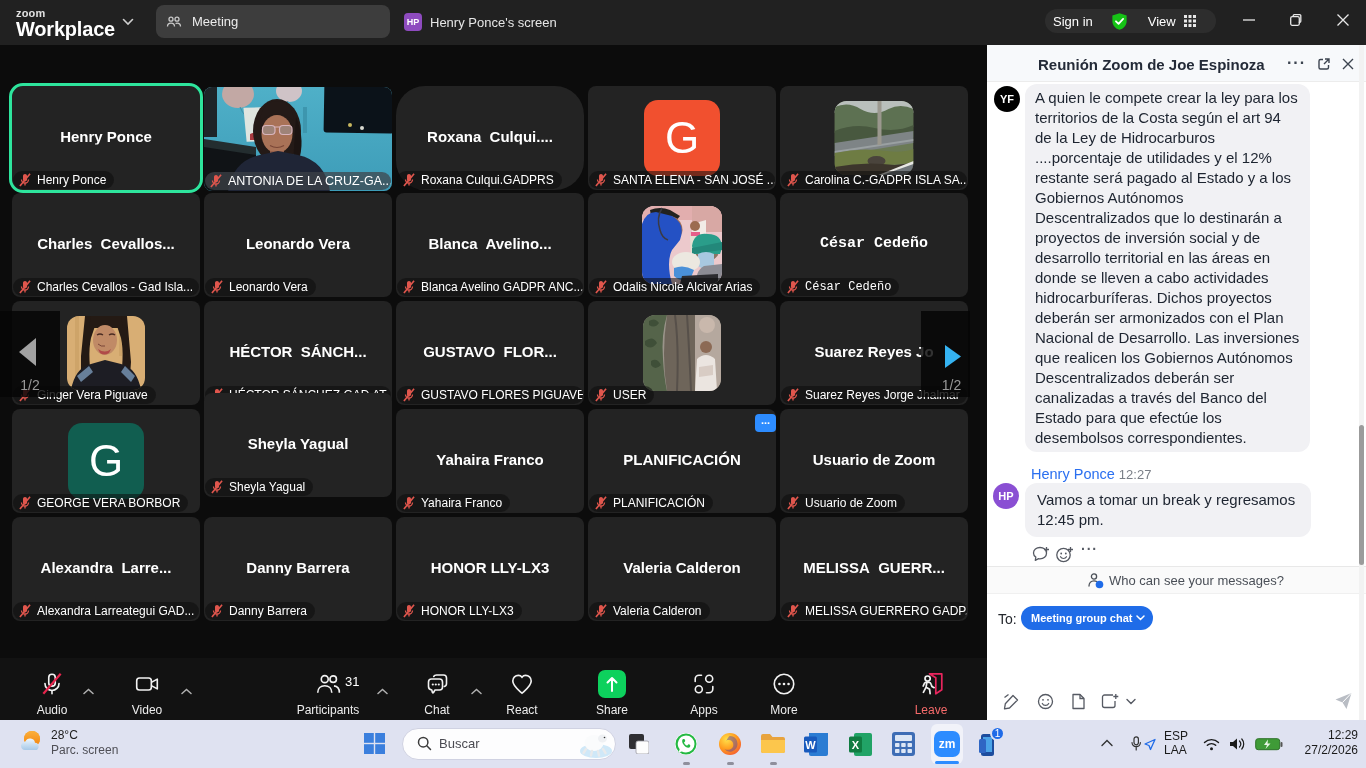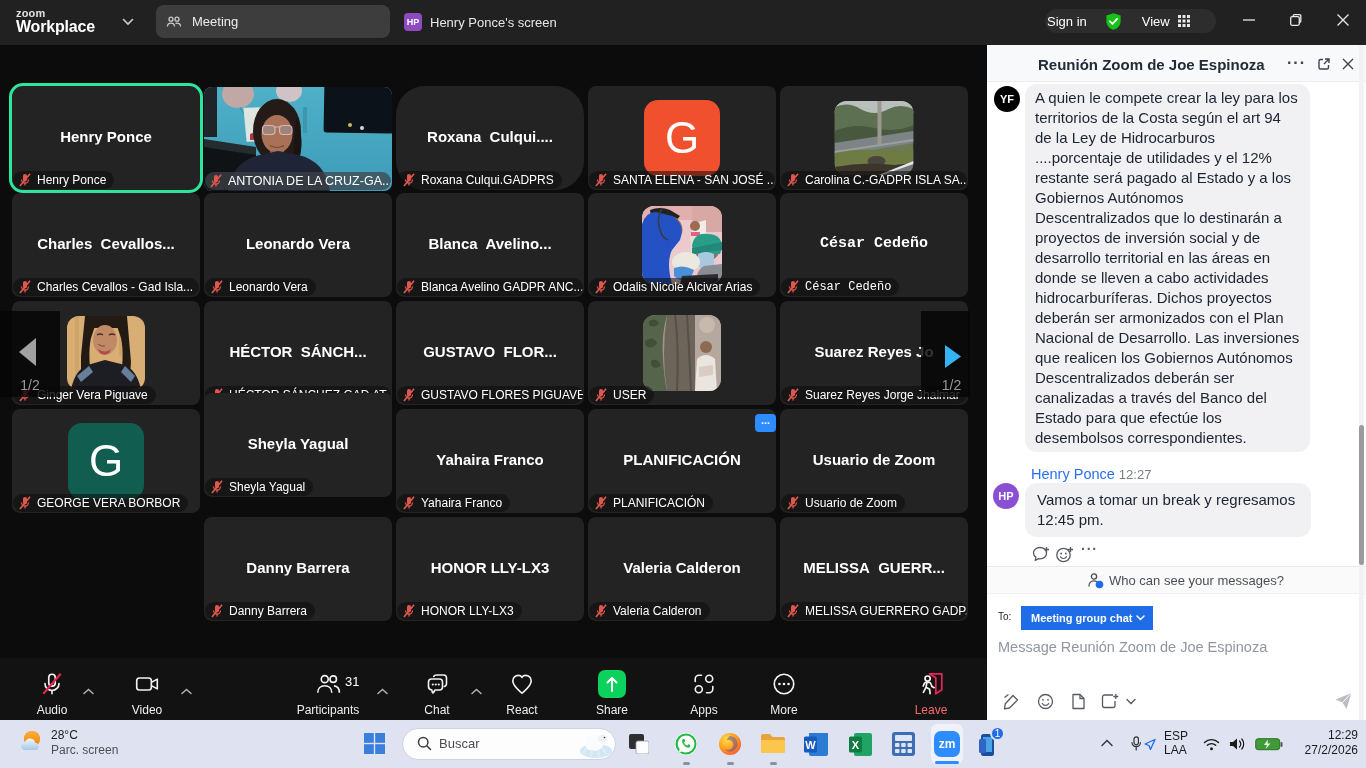--- a/index.html
+++ b/index.html
@@ -2,21 +2,21 @@
 <html><head>
 <meta charset="utf-8">
 <style>
 *{margin:0;padding:0;box-sizing:border-box}
 html,body{width:1366px;height:768px;overflow:hidden;background:#0c0c0c;font-family:"Liberation Sans",sans-serif}
 .abs{position:absolute}
 
 #topbar{position:absolute;left:0;top:0;width:1366px;height:45px;background:#212121}
 #zlogo{position:absolute;left:16px;top:8px;color:#fff;line-height:1}
 #zlogo .z1{font-size:11px;font-weight:700;color:#e2e2e2;letter-spacing:.2px}
-#zlogo .z2{font-size:16px;font-weight:700;margin-top:0;letter-spacing:-0.2px}
+#zlogo .z2{font-size:20px;font-weight:700;margin-top:0;letter-spacing:-0.2px}
 #tab1{position:absolute;left:156px;top:5px;width:234px;height:33px;background:#3d3d3d;border-radius:8px;display:flex;align-items:center;color:#ececec;font-size:13px}
 #tab2{position:absolute;left:404px;top:13px;display:flex;align-items:center;color:#e6e6e6;font-size:13px}
 #hpbadge{width:18px;height:18px;border-radius:4px;background:#8e4bbf;color:#fff;font-size:9px;font-weight:700;display:flex;align-items:center;justify-content:center;margin-right:8px}
 #signpill{position:absolute;left:1045px;top:9px;width:171px;height:24px;background:#2d2d2d;border-radius:13px;display:flex;align-items:center;color:#fff;font-size:13px}
 
 #main{position:absolute;left:0;top:45px;width:987px;height:675px;background:#0c0c0c}
 .tile{position:absolute;width:188px;height:104px;background:#232323;border-radius:8px}
 .nm{position:absolute;left:4px;right:4px;top:calc(50% - 2px);transform:translateY(-50%);text-align:center;font-weight:700;font-size:15px;color:#fff;white-space:nowrap;overflow:hidden}
 .lbl{position:absolute;left:1px;bottom:1px;height:18px;background:rgba(12,12,12,.55);border-radius:9px;display:flex;align-items:center;padding:0 8px 0 5px;font-size:12px;color:#fff;white-space:nowrap;overflow:hidden;max-width:186px}
 .lbl svg{margin-right:5px;flex:none}
@@ -52,21 +52,21 @@
     <svg style="margin:0 10px 0 10px" width="16" height="16" viewBox="0 0 16 16">
         <circle cx="5" cy="5.2" r="2" fill="none" stroke="#c9c9c9" stroke-width="1.3"></circle>
         <circle cx="11" cy="5.2" r="2" fill="none" stroke="#c9c9c9" stroke-width="1.3"></circle>
         <path d="M1.5 12.5c0-2 1.6-3.3 3.5-3.3s3.5 1.3 3.5 3.3" fill="none" stroke="#c9c9c9" stroke-width="1.3"></path>
         <path d="M9.6 9.6c.45-.25.9-.4 1.4-.4 1.9 0 3.5 1.3 3.5 3.3" fill="none" stroke="#c9c9c9" stroke-width="1.3"></path>
       </svg>
     Meeting
   </div>
   <div id="tab2"><span id="hpbadge">HP</span>Henry Ponce's screen</div>
   <div id="signpill">
-    <span style="margin-left:2px">Sign in</span>
+    <span style="margin-left:8px">Sign in</span>
     <svg style="margin-left:17px" width="19" height="19" viewBox="0 0 20 20">
         <path d="M10 1.2 L17.5 3.6 V9.5 C17.5 14.5 14 17.6 10 18.8 C6 17.6 2.5 14.5 2.5 9.5 V3.6 Z" fill="#16c216"></path>
         <path d="M6.3 9.8 L9 12.4 L13.8 7.2" stroke="#fff" stroke-width="1.9" fill="none" stroke-linecap="round" stroke-linejoin="round"></path>
       </svg>
     <span style="margin-left:19px">View</span>
     <svg style="margin-left:8px" width="12" height="12" viewBox="0 0 12 12">
         <g fill="#e8e8e8">
           <rect x="0" y="0" width="3" height="3"></rect>
           <rect x="4.5" y="0" width="3" height="3"></rect>
           <rect x="9" y="0" width="3" height="3"></rect>
@@ -350,20 +350,29 @@
         </svg>PLANIFICACIÓN</div>
     </div>
 <div class="tile" style="left:780px;top:364px;">
       <div class="nm">Usuario de Zoom</div>
       <div class="lbl"><svg width="14" height="14" viewBox="0 0 16 16">
           <path d="M8 1.2c-1.3 0-2.3.95-2.3 2.2v4.1c0 1.25 1 2.2 2.3 2.2s2.3-.95 2.3-2.2V3.4c0-1.25-1-2.2-2.3-2.2z" fill="#e0564d"></path>
           <path d="M4 7.4c0 2.2 1.8 4 4 4s4-1.8 4-4" stroke="#e0564d" stroke-width="1.5" fill="none"></path>
           <line x1="8" y1="11.4" x2="8" y2="14.4" stroke="#e0564d" stroke-width="1.5"></line>
           <line x1="2.2" y1="14.8" x2="13.8" y2="0.8" stroke="#e0564d" stroke-width="1.9"></line>
         </svg>Usuario de Zoom</div>
+    </div>
+<div class="tile" style="left:12px;top:472px;">
+      <div class="nm">Alexandra&nbsp; Larre...</div>
+      <div class="lbl"><svg width="14" height="14" viewBox="0 0 16 16">
+          <path d="M8 1.2c-1.3 0-2.3.95-2.3 2.2v4.1c0 1.25 1 2.2 2.3 2.2s2.3-.95 2.3-2.2V3.4c0-1.25-1-2.2-2.3-2.2z" fill="#e0564d"></path>
+          <path d="M4 7.4c0 2.2 1.8 4 4 4s4-1.8 4-4" stroke="#e0564d" stroke-width="1.5" fill="none"></path>
+          <line x1="8" y1="11.4" x2="8" y2="14.4" stroke="#e0564d" stroke-width="1.5"></line>
+          <line x1="2.2" y1="14.8" x2="13.8" y2="0.8" stroke="#e0564d" stroke-width="1.9"></line>
+        </svg>Alexandra Larreategui GAD...</div>
     </div>
 <div class="tile" style="left:204px;top:472px;">
       <div class="nm">Danny Barrera</div>
       <div class="lbl"><svg width="14" height="14" viewBox="0 0 16 16">
           <path d="M8 1.2c-1.3 0-2.3.95-2.3 2.2v4.1c0 1.25 1 2.2 2.3 2.2s2.3-.95 2.3-2.2V3.4c0-1.25-1-2.2-2.3-2.2z" fill="#e0564d"></path>
           <path d="M4 7.4c0 2.2 1.8 4 4 4s4-1.8 4-4" stroke="#e0564d" stroke-width="1.5" fill="none"></path>
           <line x1="8" y1="11.4" x2="8" y2="14.4" stroke="#e0564d" stroke-width="1.5"></line>
           <line x1="2.2" y1="14.8" x2="13.8" y2="0.8" stroke="#e0564d" stroke-width="1.9"></line>
         </svg>Danny Barrera</div>
     </div>
@@ -526,25 +535,24 @@
       <path d="M14.5 1 v5 M12 3.5 h5" stroke="#565a63" stroke-width="1.3"></path>
     </svg>
 <div style="position:absolute;left:94px;top:496px;color:#565a63;font-size:14px;font-weight:700;letter-spacing:1px">···</div>
 <div style="position:absolute;left:0;top:521px;width:379px;height:28px;background:#fafafa;border-top:1px solid #e8e8e8;border-bottom:1px solid #f0f0f0"></div>
 <svg style="position:absolute;left:100px;top:527px" width="17" height="17" viewBox="0 0 17 17">
       <circle cx="7" cy="4.5" r="2.6" stroke="#4a4f57" stroke-width="1.3" fill="none"></circle>
       <path d="M2 14 c0-3.2 2.2-5.2 5-5.2 1 0 1.9.25 2.7.7" stroke="#4a4f57" stroke-width="1.3" fill="none" stroke-linecap="round"></path>
       <circle cx="12.5" cy="12.5" r="3.8" fill="#1f6be8"></circle>
     </svg>
 <div style="position:absolute;left:122px;top:528px;font-size:13px;color:#4a4f57">Who can see your messages?</div>
-<div style="position:absolute;left:11px;top:566px;font-size:10px;color:#25282e">To:</div>
-<div style="position:absolute;left:34px;top:561px;height:24px;background:#1f6ce8;border-radius:0;color:#fff;font-size:11px;font-weight:700;display:flex;align-items:center;padding:0 8px 0 10px">Meeting group chat&nbsp;<svg width="9" height="6" viewBox="0 0 9 6">
+<div style="position:absolute;left:11px;top:566px;font-size:14px;color:#25282e">To:</div>
+<div style="position:absolute;left:34px;top:561px;height:24px;background:#1f6ce8;border-radius:12px;color:#fff;font-size:11px;font-weight:700;display:flex;align-items:center;padding:0 8px 0 10px">Meeting group chat&nbsp;<svg width="9" height="6" viewBox="0 0 9 6">
         <path d="M1 1 L4.5 4.5 L8 1" stroke="#fff" stroke-width="1.5" fill="none" stroke-linecap="round"></path>
       </svg></div>
-<div style="position:absolute;left:11px;top:594px;font-size:14.5px;color:#9095a0">Message Reunión Zoom de Joe Espinoza</div>
 <svg style="position:absolute;left:16px;top:648px" width="17" height="17" viewBox="0 0 17 17">
       <path d="M10 2.5 l4.5 4.5 -8 8 -5 .8.8 -5z" stroke="#565a63" stroke-width="1.3" fill="none" stroke-linejoin="round"></path>
       <path d="M1.5 4.5 l4 -3" stroke="#565a63" stroke-width="1.3"></path>
     </svg>
 <svg style="position:absolute;left:50px;top:648px" width="17" height="17" viewBox="0 0 17 17">
       <circle cx="8.5" cy="8.5" r="7" stroke="#565a63" stroke-width="1.3" fill="none"></circle>
       <circle cx="6" cy="6.8" r="0.9" fill="#565a63"></circle>
       <circle cx="11" cy="6.8" r="0.9" fill="#565a63"></circle>
       <path d="M5.3 10.5 a3.6 3.6 0 0 0 6.4 0" stroke="#565a63" stroke-width="1.2" fill="none" stroke-linecap="round"></path>
     </svg>

